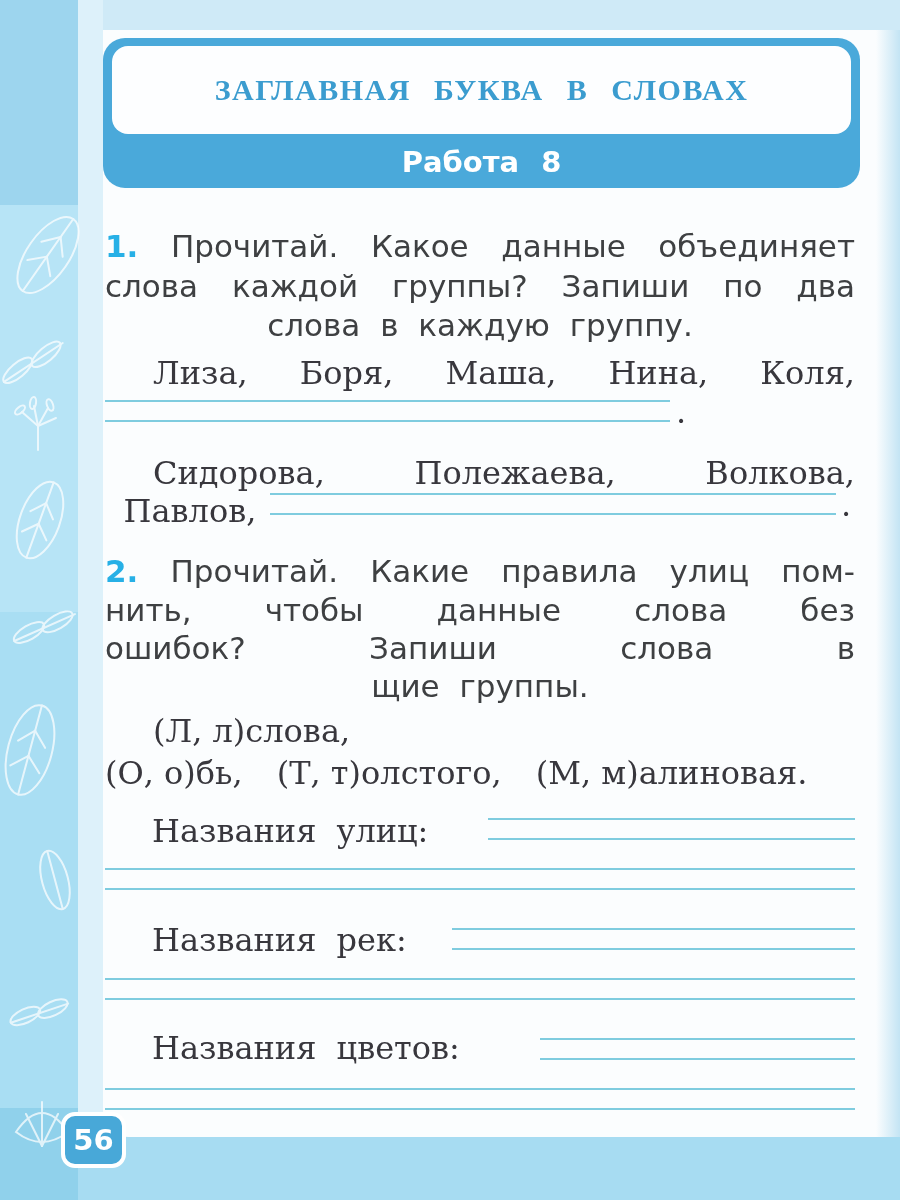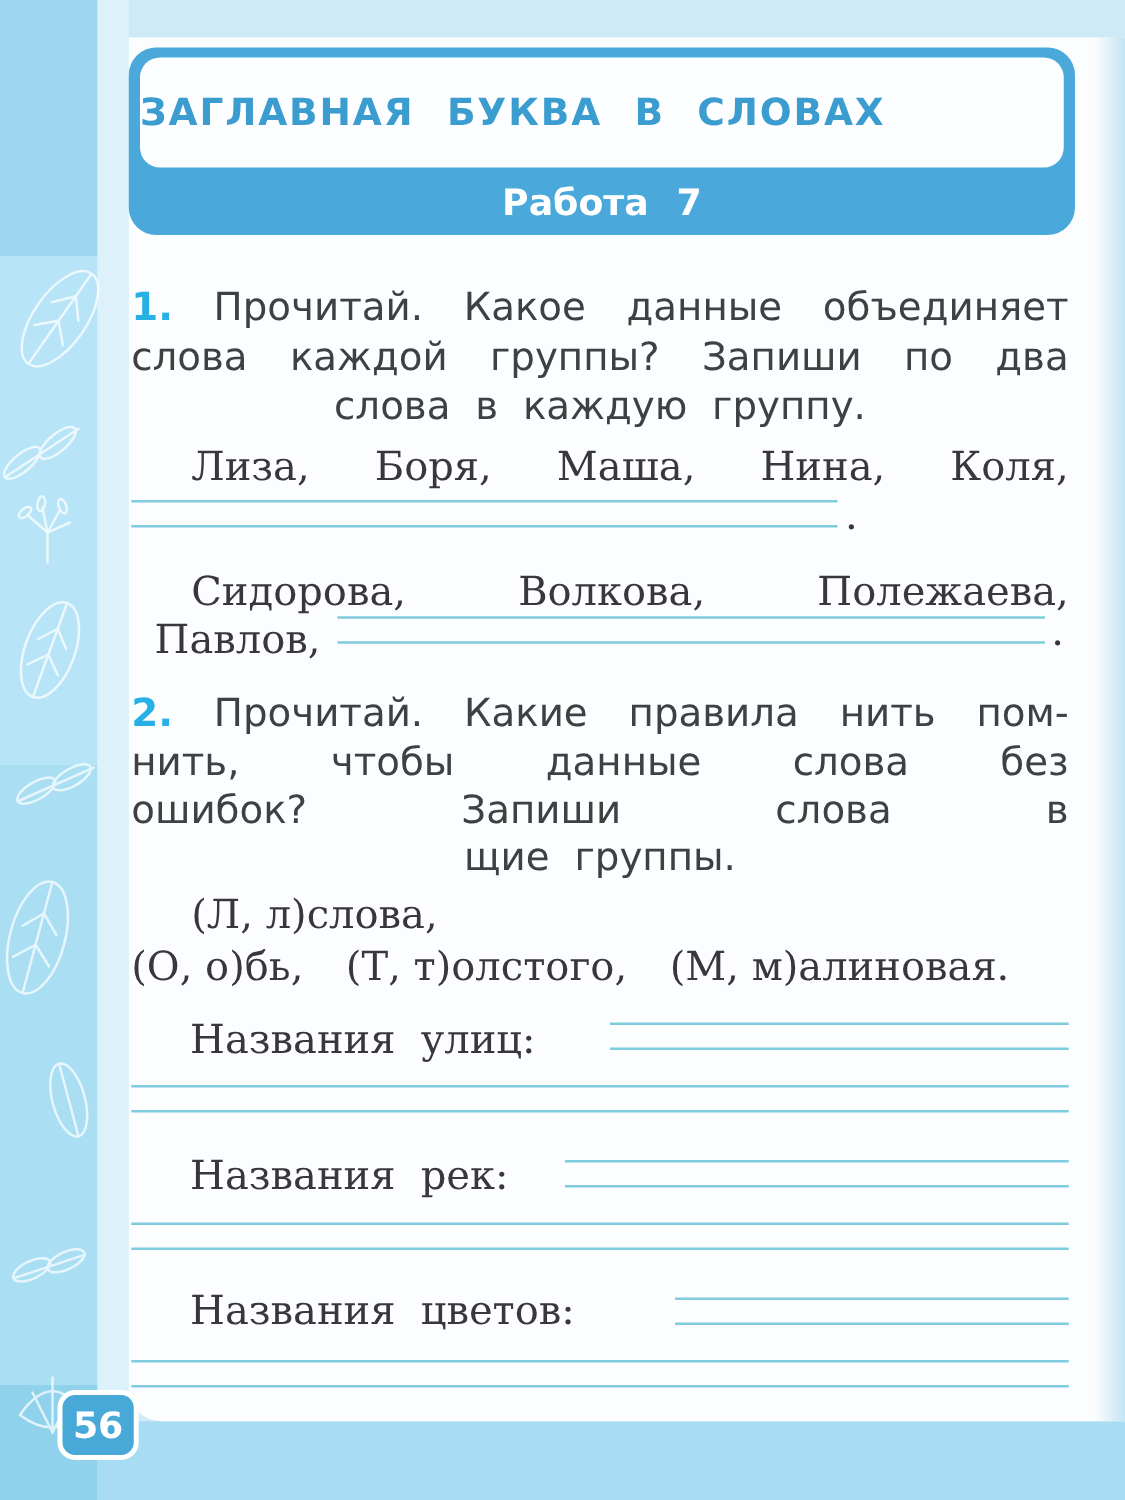--- a/index.html
+++ b/index.html
@@ -27,21 +27,21 @@
     background:linear-gradient(to right, rgba(203,232,246,0), rgba(186,224,242,.85));
   }
   
   .hdr{
     position:absolute;left:103px;top:38px;width:757px;height:150px;
     background:#4aa9da;border-radius:22px;
   }
   .hdr-inner{
     position:absolute;left:9px;top:8px;right:9px;height:88px;
     background:#fdfeff;border-radius:16px;
-    display:flex;align-items:center;
+    display:flex;align-items:center;justify-content:center;font-family:Liberation Serif, serif;
   }
   .hdr-title{
     color:#3b9ccf;font-weight:bold;font-size:30px;
     letter-spacing:1.5px;word-spacing:14px;
   }
   .hdr-sub{
     position:absolute;left:0;right:0;top:100px;height:48px;
     display:flex;align-items:center;justify-content:center;
     color:#ffffff;font-weight:bold;font-size:29px;word-spacing:12px;
   }
@@ -56,21 +56,21 @@
   .wide{word-spacing:10px;}
   .cyannum .w:first-child{color:#27b0e6;font-weight:bold;}
   
   .slot{
     position:absolute;height:22px;box-sizing:border-box;
     border-top:2px solid #7fccdf;border-bottom:2px solid #7fccdf;
   }
   .dot{position:absolute;font-family:"DejaVu Serif",serif;font-size:32px;line-height:1;color:#38373d;}
   
   .badge{
-    position:absolute;left:46px;top:1112px;width:65px;height:56px;
+    position:absolute;left:61px;top:1112px;width:65px;height:56px;
     background:#48a8d8;border:4px solid #ffffff;border-radius:14px;
     box-sizing:border-box;display:flex;align-items:center;justify-content:center;
     color:#ffffff;font-weight:bold;font-size:29px;
   }
 </style>
 </head>
 <body>
 
 <div class="strip-block blk1"></div>
 <div class="strip-block blk2"></div>
@@ -142,21 +142,21 @@
     </g>
   </g>
 </svg>
 
 <div class="white"></div>
 
 <div class="hdr">
   <div class="hdr-inner">
     <div class="hdr-title">ЗАГЛАВНАЯ БУКВА В СЛОВАХ</div>
   </div>
-  <div class="hdr-sub">Работа 7</div>
+  <div class="hdr-sub">Работа 8</div>
 </div>
 
 <div class="line sans flexline cyannum" style="top:231px">
     <span class="w">1.</span>
     <span class="w">Прочитай.</span>
     <span class="w">Какое</span>
     <span class="w">данные</span>
     <span class="w">объединяет</span>
   </div>
 <div class="line sans flexline" style="top:271px">
@@ -174,33 +174,33 @@
     <span class="w">Боря,</span>
     <span class="w">Маша,</span>
     <span class="w">Нина,</span>
     <span class="w">Коля,</span>
   </div>
 <div class="slot" style="left:105px;top:400px;width:565px"></div>
 <span class="dot" style="left:676px;top:396px">.</span>
 
 <div class="line serif flexline indent" style="top:457px">
     <span class="w">Сидорова,</span>
+    <span class="w">Полежаева,</span>
     <span class="w">Волкова,</span>
-    <span class="w">Полежаева,</span>
   </div>
 <div class="line serif leftline" style="top:495px;width:170px">Павлов,</div>
 <div class="slot" style="left:270px;top:493px;width:566px"></div>
 <span class="dot" style="left:841px;top:489px">.</span>
 
 <div class="line sans flexline cyannum" style="top:556px">
     <span class="w">2.</span>
     <span class="w">Прочитай.</span>
     <span class="w">Какие</span>
     <span class="w">правила</span>
-    <span class="w">нить</span>
+    <span class="w">улиц</span>
     <span class="w">пом-</span>
   </div>
 <div class="line sans flexline" style="top:595px">
     <span class="w">нить,</span>
     <span class="w">чтобы</span>
     <span class="w">данные</span>
     <span class="w">слова</span>
     <span class="w">без</span>
   </div>
 <div class="line sans flexline" style="top:633px">

